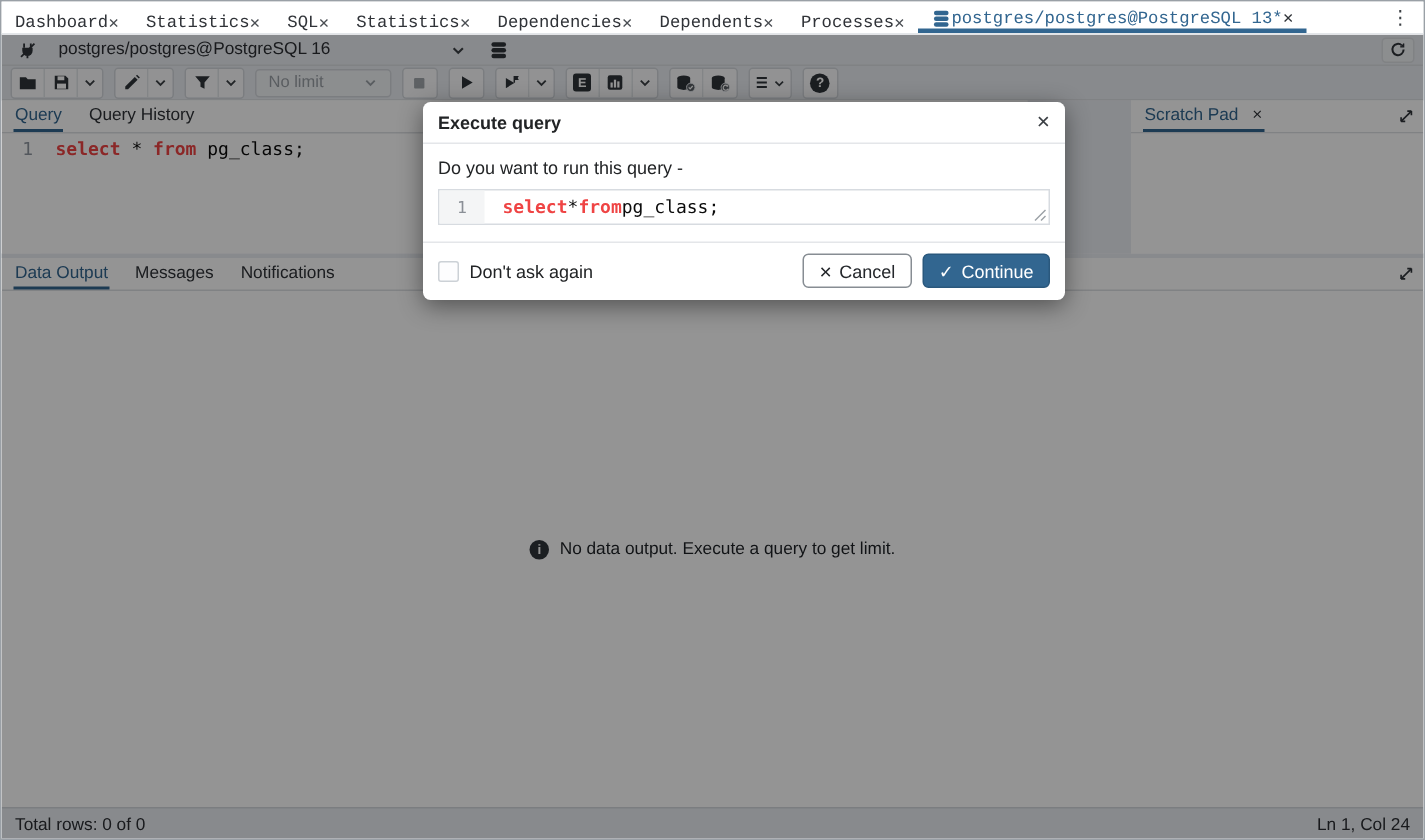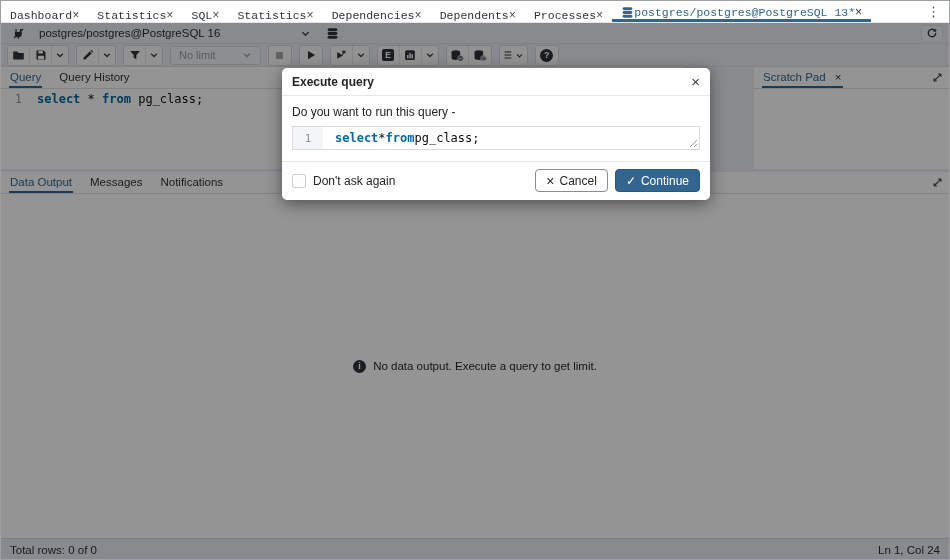--- a/index.html
+++ b/index.html
@@ -40,21 +40,21 @@
   #main { display:flex; height:102px; background:#ebeef3;gap:32px; }
   #query-panel { width:684px; background:#fff; display:flex; flex-direction:column; }
   .panel-head { height:22px; background:#fff; border-bottom:1px solid #dde0e3; display:flex; align-items:flex-end; padding:0 6px 0 8px; font-size:11.5px; color:#303338; gap:16px; }
   .ptab { padding:3px 1px; cursor:pointer; border-bottom:2px solid transparent; }
   .ptab.active { color:#326690; border-bottom:2px solid #326690; }
   .panel-head .spacer { flex:1; }
   .expand { color:#303338; cursor:pointer; align-self:center; display:flex; }
   #editor { flex:1; display:flex; font-family:"DejaVu Sans Mono", monospace; font-size:12px; }
   #gutter { width:26px; text-align:right; padding:3px 5px 0 0; color:#9097a0; background:#fff; }
   #code-line { padding:3px 0 0 10px; color:#0b0b0b; }
-  .kw { color:#0369a1; font-weight:bold; }
+  .kw { color:#ef4444; font-weight:bold; }
   #vsplit { width:5px; background:#ebeef3; cursor:col-resize; }
   #scratch-panel { flex:1; background:#fff; display:flex; flex-direction:column; }
   #scratch-body { flex:1; background:#fff; }
 
   #hsplit { height:3px; background:#ebeef3; cursor:row-resize; }
 
   
   #output-panel { height:366px; background:#fff; display:flex; flex-direction:column; }
   #output-body { flex:1; display:flex; align-items:center; justify-content:center; gap:7px; font-size:11.5px; color:#1e2226; }
 

